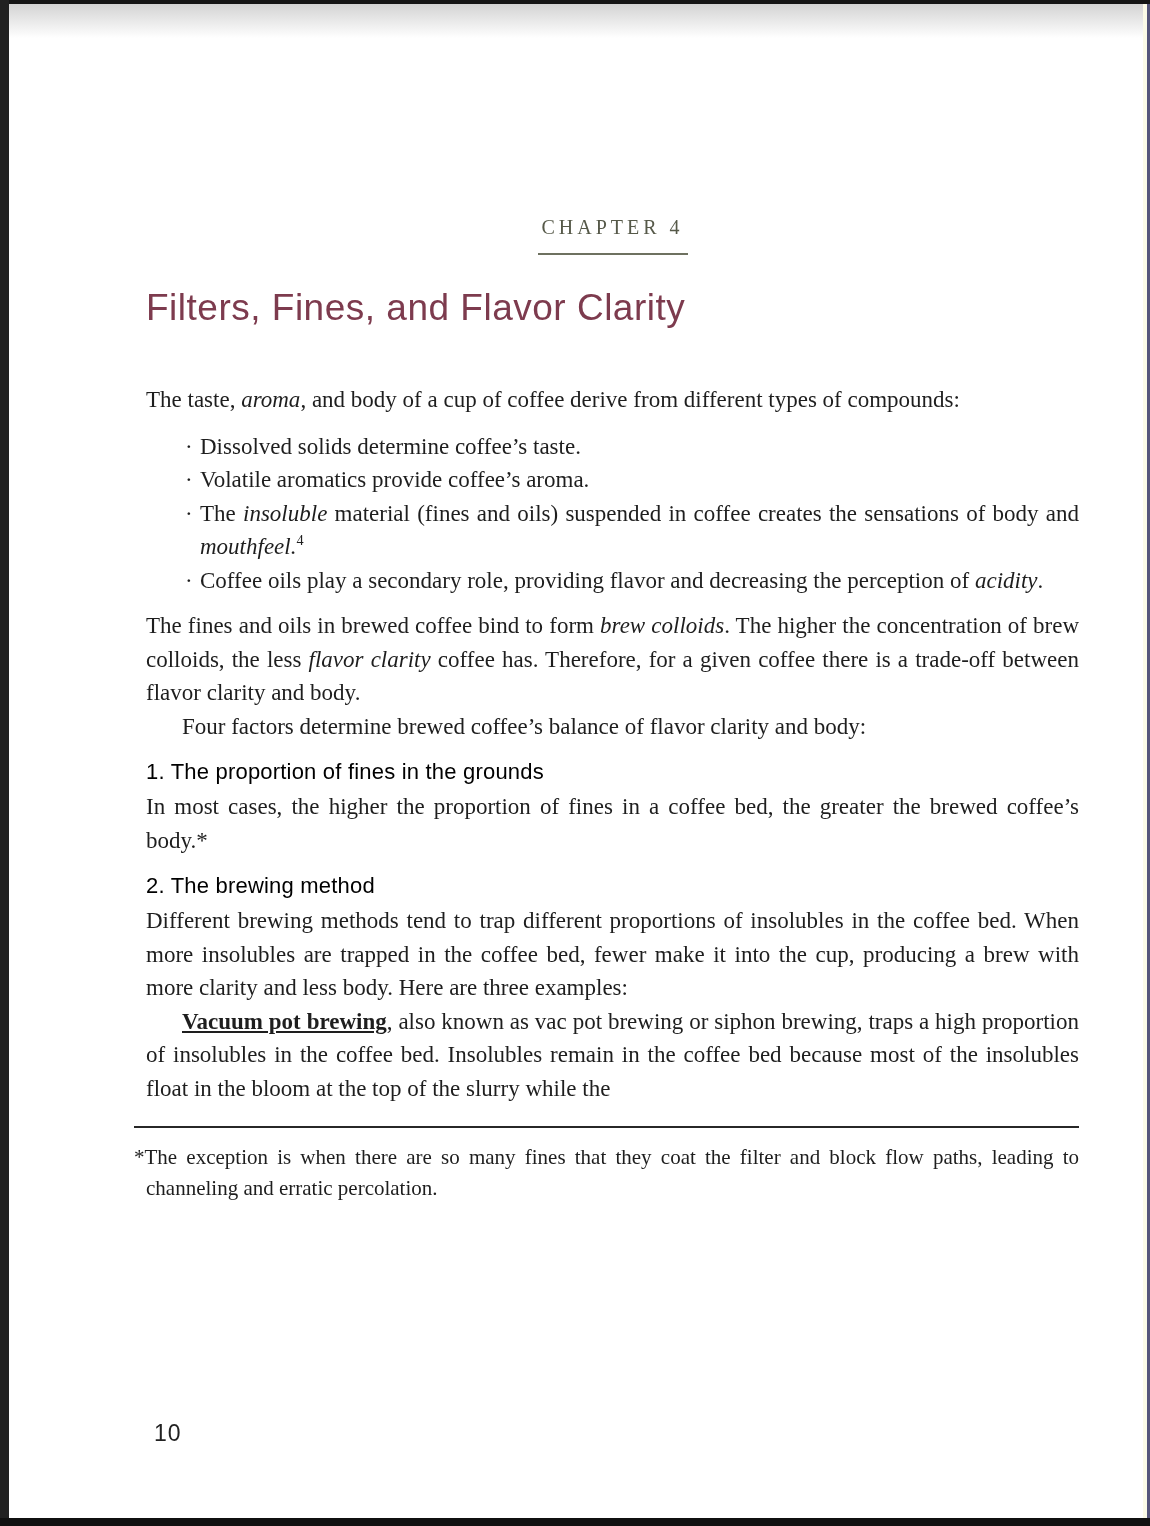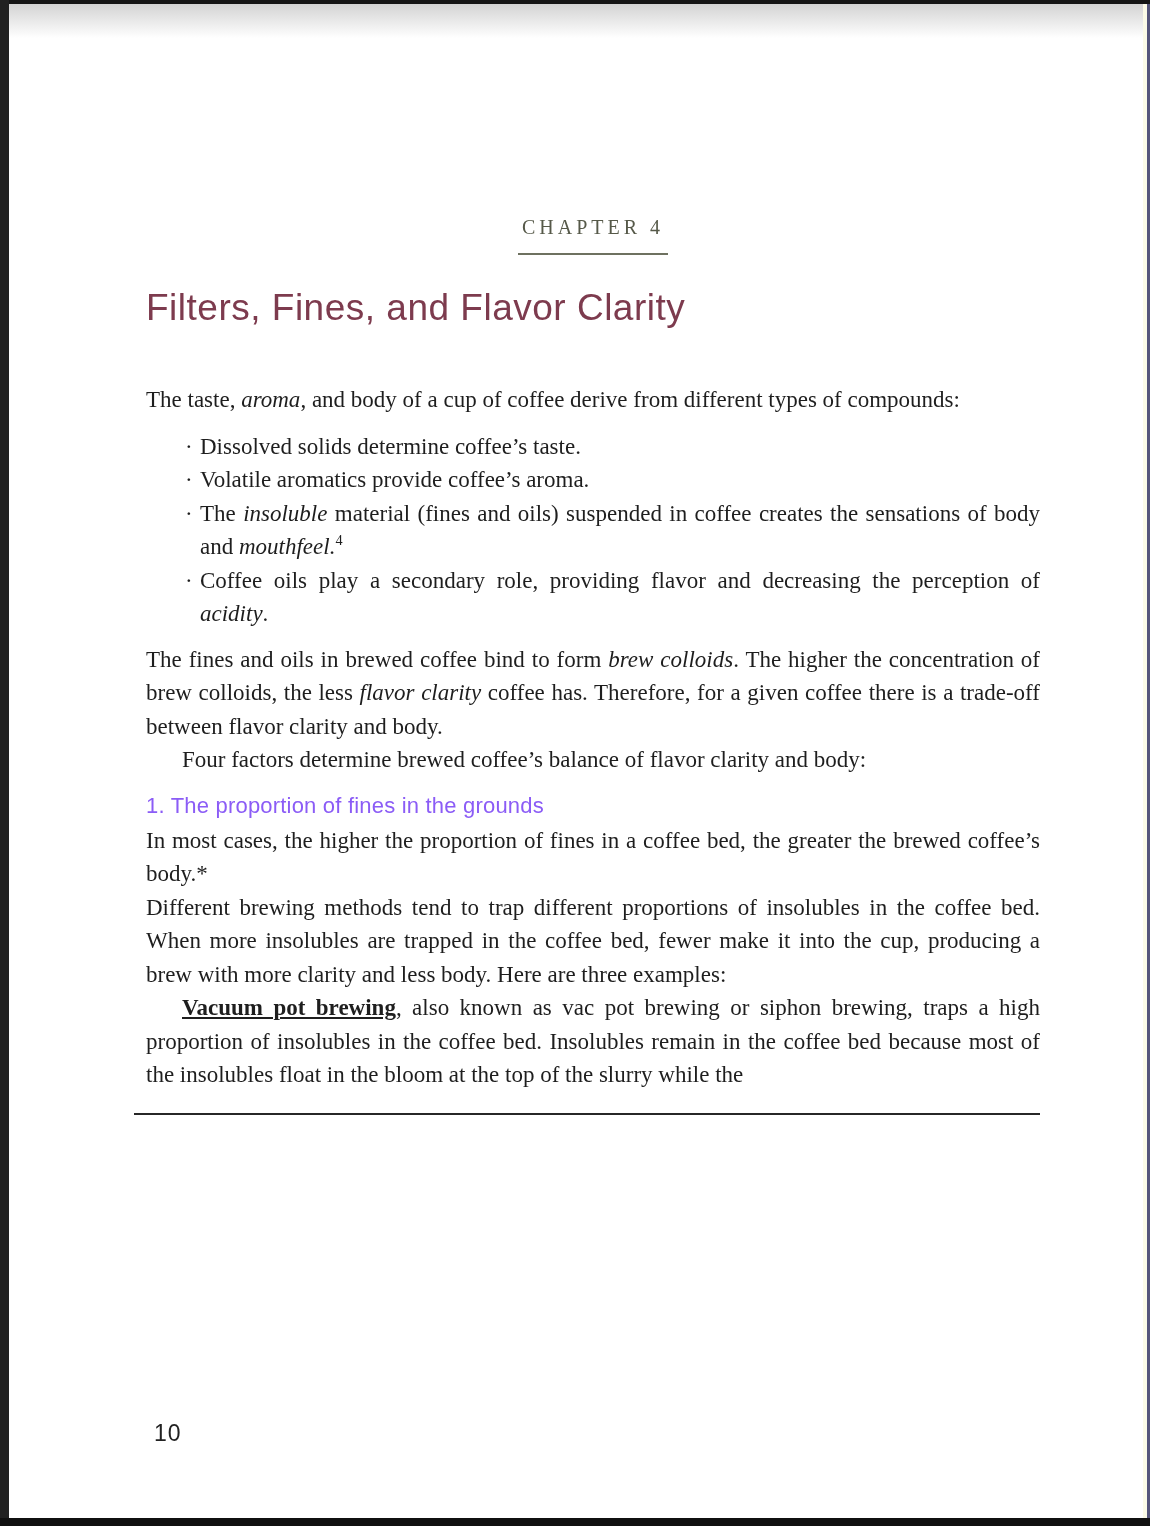--- a/index.html
+++ b/index.html
@@ -15,21 +15,21 @@
   
   .frame-top    { position:absolute; top:0; left:0; right:0; height:4px; background:#151515; z-index:6; }
   .frame-left   { position:absolute; top:0; left:0; bottom:0; width:9px; background:#212121; z-index:6; }
   .frame-bottom { position:absolute; left:0; right:0; bottom:0; height:8px; background:#101010; z-index:6; }
   .edge-pale    { position:absolute; top:4px; bottom:8px; right:3px; width:4px; background:#fbfbe7; z-index:5; }
   .edge-line    { position:absolute; top:4px; bottom:8px; right:0; width:3px; background:#55567a; z-index:6; }
   .top-shadow   { position:absolute; top:4px; left:9px; right:3px; height:34px;
                   background:linear-gradient(to bottom, #d3d3d3, rgba(255,255,255,0)); z-index:4; }
 
   .page { position:absolute; inset:0; z-index:1; }
-  .content { padding:0 110px 0 146px; }
+  .content { padding:0 71px 0 146px; }
 
   .chapter {
     margin-top:216px;
     text-align:center;
     font-size:20px;
     letter-spacing:4px;
     color:#565949;
   }
   .chapter-rule {
     width:150px; height:0;
@@ -58,21 +58,21 @@
   .bullet .marker { position:absolute; left:39px; top:0; }
 
   .colloids { margin-top:12px; }
   .indent { text-indent:36px; }
 
   .section-heading {
     font-family:"Liberation Sans", sans-serif;
     font-size:22px;
     font-weight:400;
     letter-spacing:0.2px;
-    color:#8b5cf6;
+    color:#000000;
     margin-top:16px;
     margin-bottom:5px;
     text-align:left;
   }
 
   .footnote-rule {
     margin-top:21px;
     margin-left:-12px;
     width:calc(100% + 12px);
     border-top:2px solid #272727;
@@ -134,21 +134,23 @@
         <span><span>Coffee oils play a secondary role, providing flavor and decreasing the perception of </span><em>acidity</em><span>.</span></span>
       </div>
     </div>
 
     <p class="body-text colloids"><span>The fines and oils in brewed coffee bind to form </span><em>brew colloids</em><span>. The higher the concentration of brew colloids, the less </span><em>flavor clarity</em><span> coffee has. Therefore, for a given coffee there is a trade-off between flavor clarity and body.</span></p>
     <p class="body-text indent"><span>Four factors determine brewed coffee’s balance of flavor clarity and body:</span></p>
 
     <h2 class="section-heading">1. The proportion of fines in the grounds</h2>
     <p class="body-text"><span>In most cases, the higher the proportion of fines in a coffee bed, the greater the brewed coffee’s body.*</span></p>
 
+    <h2 class="section-heading">2. The brewing method</h2>
     <p class="body-text"><span>Different brewing methods tend to trap different proportions of insolubles in the coffee bed. When more insolubles are trapped in the coffee bed, fewer make it into the cup, producing a brew with more clarity and less body. Here are three examples:</span></p>
     <p class="body-text indent"><strong>Vacuum pot brewing</strong><span>, also known as vac pot brewing or siphon brewing, traps a high proportion of insolubles in the coffee bed. Insolubles remain in the coffee bed because most of the insolubles float in the bloom at the top of the slurry while the</span></p>
 
     <div class="footnote-rule"></div>
+    <p class="footnote"><span>*The exception is when there are so many fines that they coat the filter and block flow paths, leading to channeling and erratic percolation.</span></p>
 
   </div>
 
   <div class="page-number">10</div>
 </div>
 
 </body></html>

